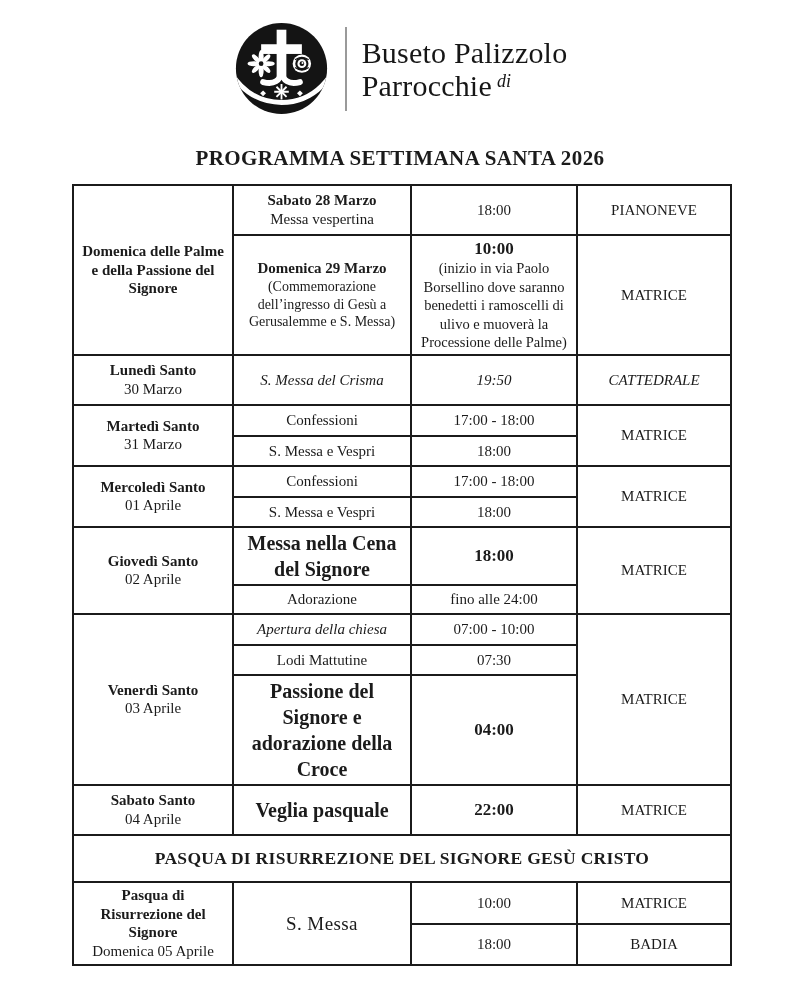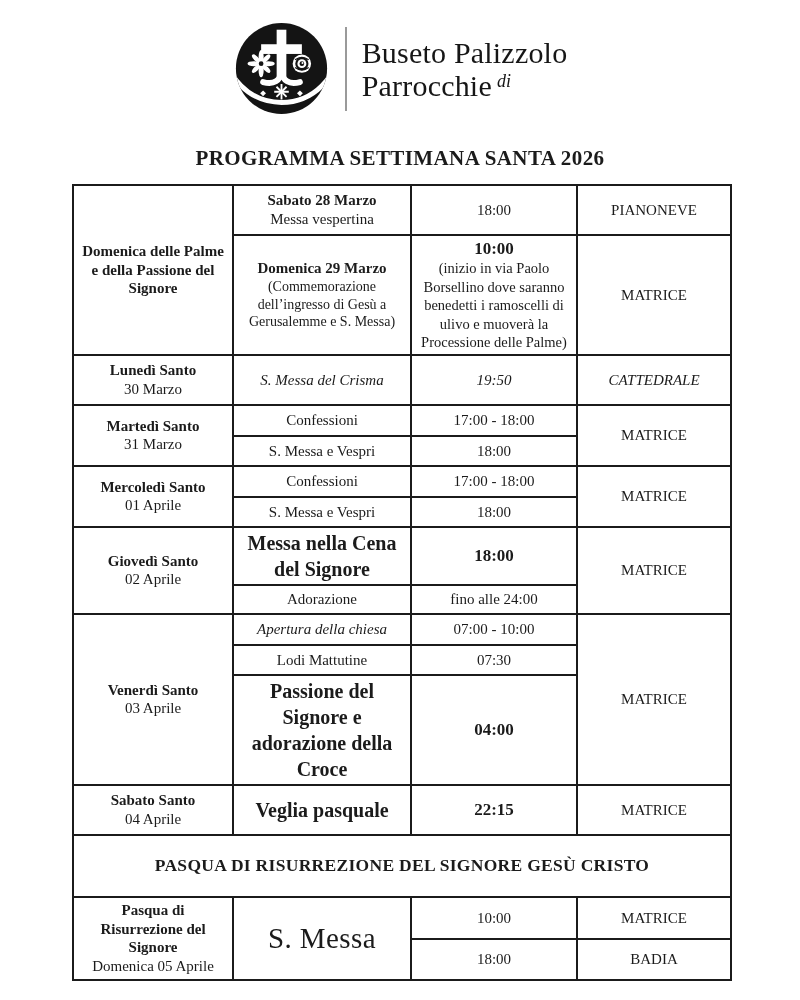--- a/index.html
+++ b/index.html
@@ -74,31 +74,31 @@
   .i { font-style: italic; }
   .day-name { font-weight: bold; display: block; }
   .day-date { display: block; }
   .ev-title { font-weight: bold; display: block; }
   .ev-sub { display: block; }
   .ev-sub-italic { display: block; font-size: 14px; }
   .big-ev { font-weight: bold; font-size: 20px; line-height: 1.3; }
   .big-time { font-weight: bold; font-size: 17px; }
   .time-note { display: block; font-size: 14.5px; line-height: 1.28; }
   .banner-cell { font-weight: bold; font-size: 17.5px; letter-spacing: 0.3px; }
-  .smessa-big { font-size: 29px; letter-spacing: 0.4px; }
+  .smessa-big { font-size: 19px; letter-spacing: 0.4px; }
 
   
   .h50  { height: 50px; }
   .h118 { height: 118px; }
   .h31  { height: 31px; }
   .h30  { height: 30px; }
   .h55  { height: 55px; }
   .h29  { height: 29px; }
   .h75  { height: 75px; }
-  .h61  { height: 62px; }
+  .h61  { height: 47px; }
   .h42  { height: 42px; }
   .h41  { height: 41px; }
 </style>
 </head>
 <body>
 
 <div class="page">
 
   <div class="brand-row">
     <svg class="emblem" viewBox="0 0 100 100" aria-hidden="true">
@@ -263,21 +263,21 @@
         <td class="big-ev">Passione del Signore e adorazione della Croce</td>
         <td class="big-time">04:00</td>
       </tr>
 
       <tr class="h50">
         <td>
           <span class="day-name">Sabato Santo</span>
           <span class="day-date">04 Aprile</span>
         </td>
         <td class="big-ev">Veglia pasquale</td>
-        <td class="big-time">22:15</td>
+        <td class="big-time">22:00</td>
         <td>MATRICE</td>
       </tr>
 
       <tr class="h61">
         <td colspan="4" class="banner-cell">PASQUA DI RISURREZIONE DEL SIGNORE GESÙ CRISTO</td>
       </tr>
 
       <tr class="h42">
         <td rowspan="2">
           <span class="day-name">Pasqua di Risurrezione del Signore</span>

